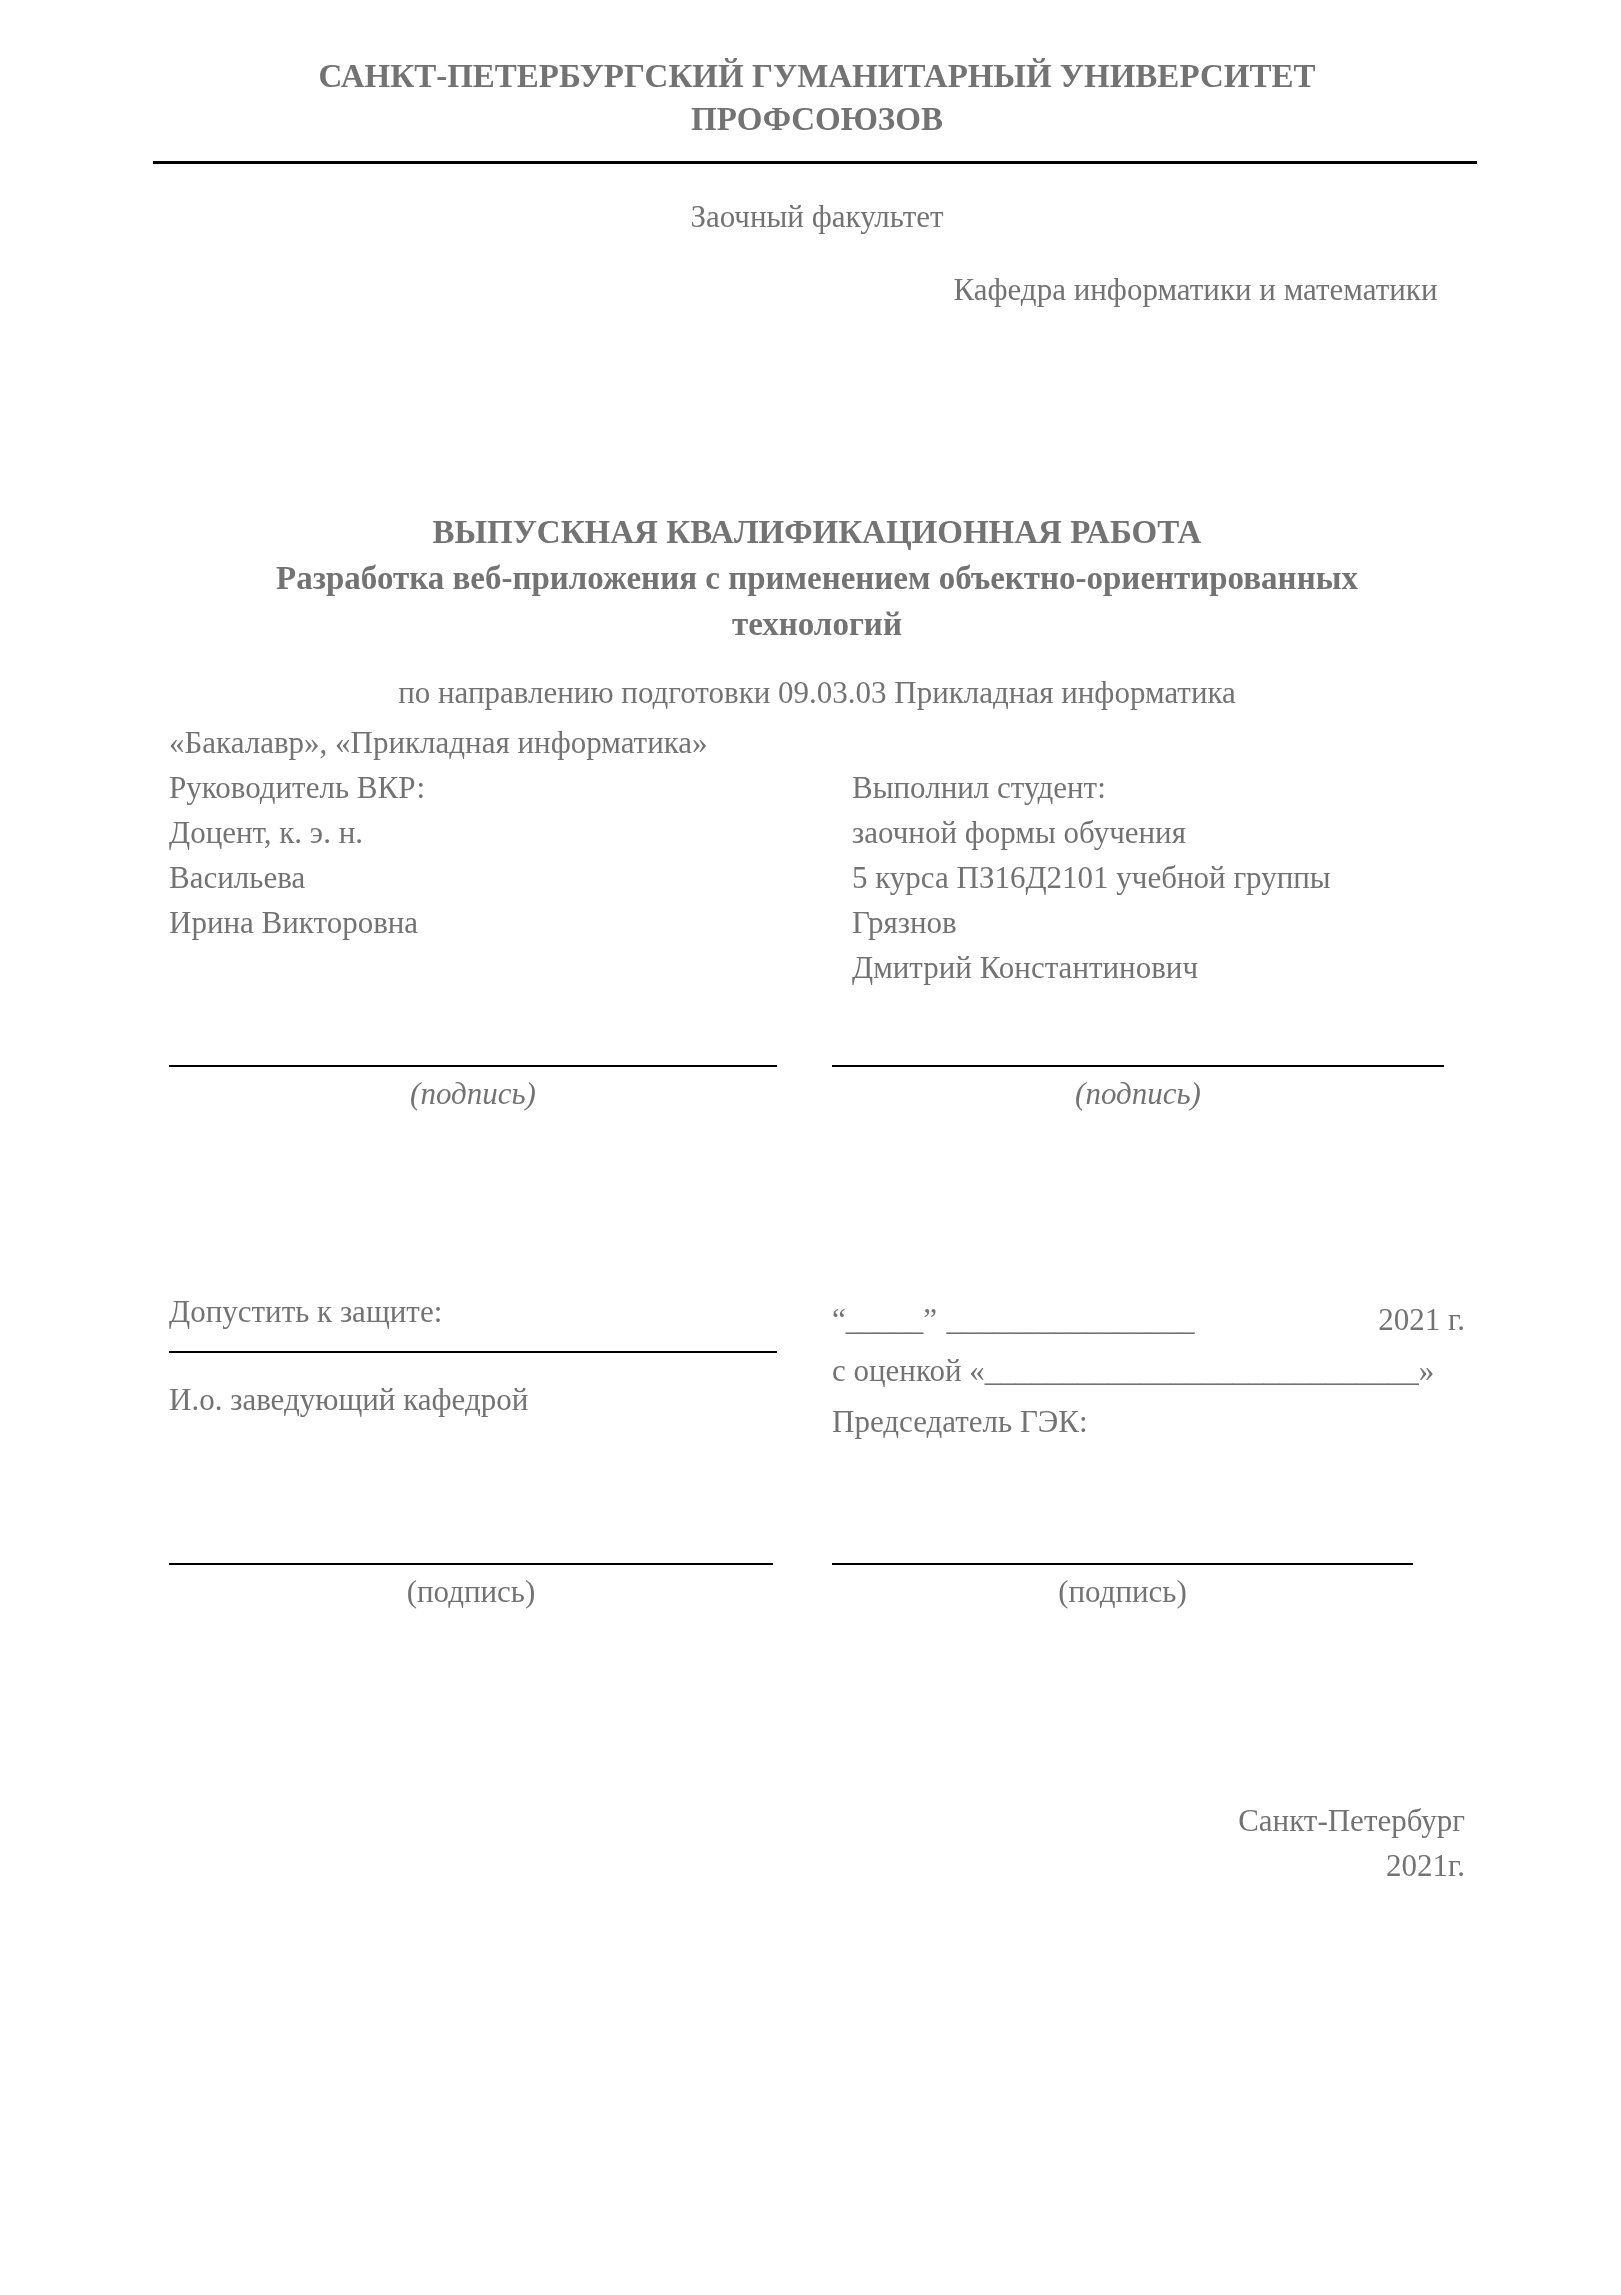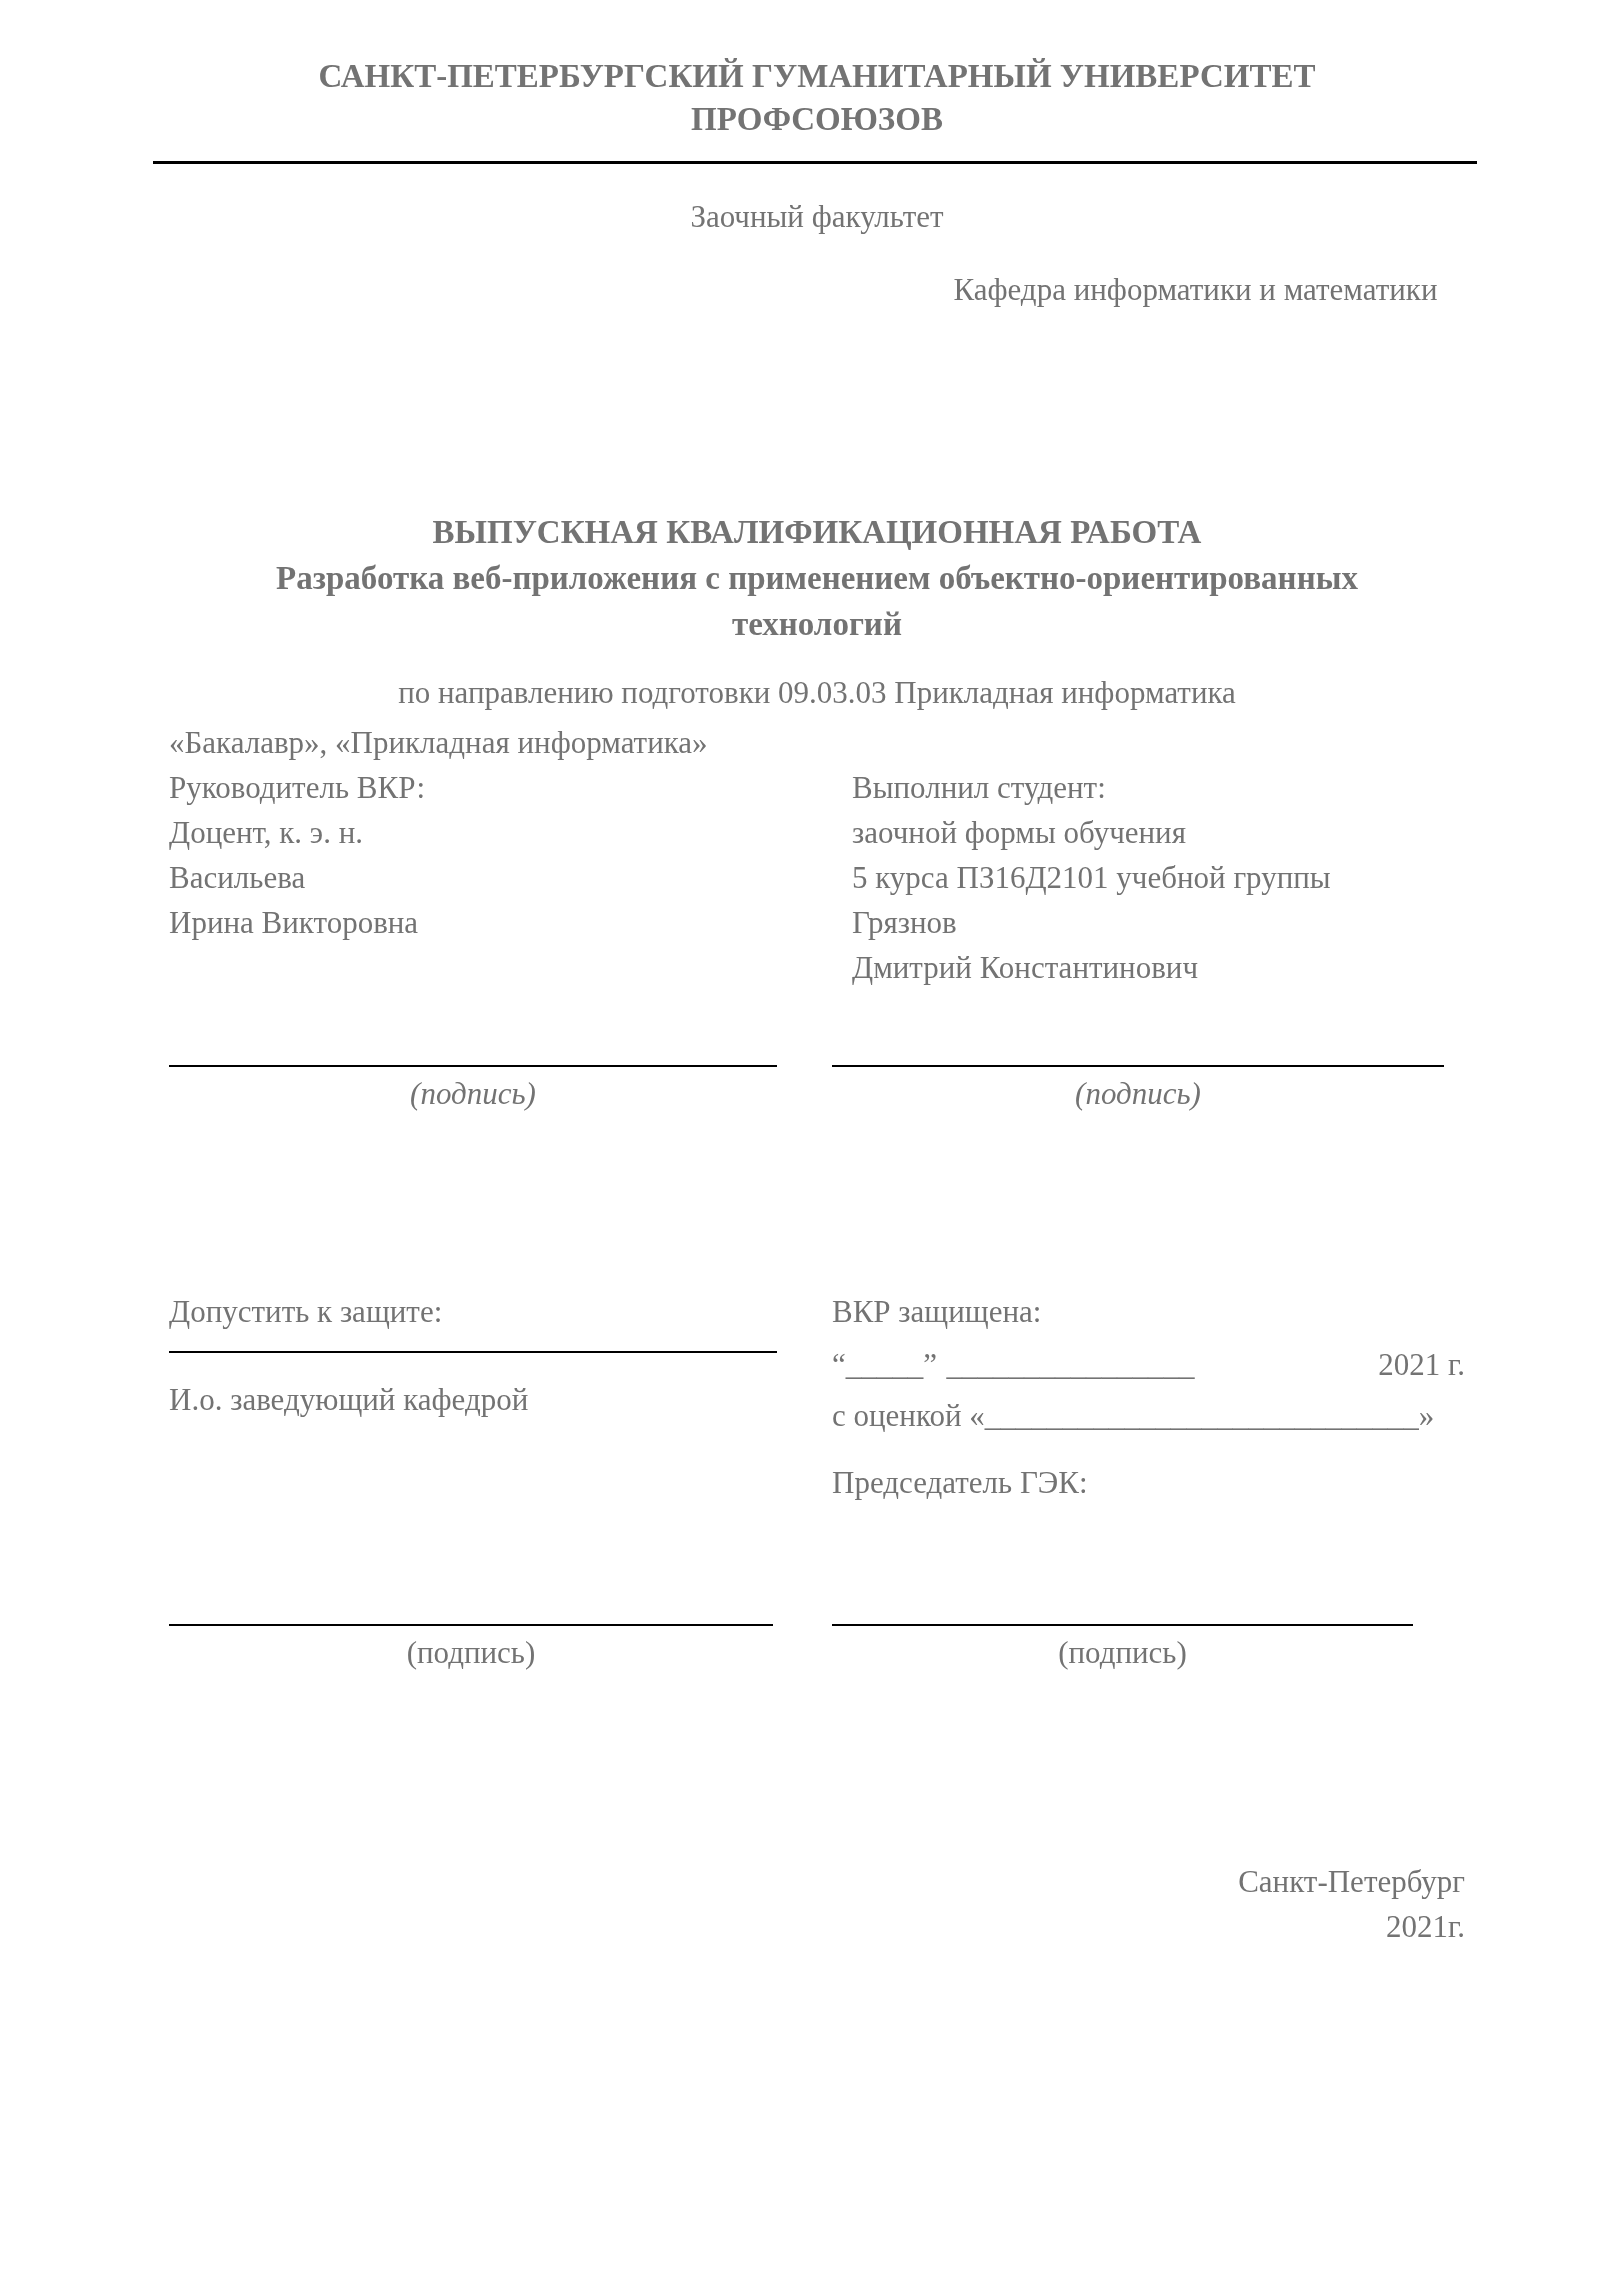--- a/index.html
+++ b/index.html
@@ -39,21 +39,21 @@
   .w775{width:608px;} .w780{width:612px;} .w770{width:604px;} .w740{width:581px;}
   .sig-label{text-align:center;margin-top:4.7px;}
   .italic{font-style:italic;}
   .cols-2{margin-top:173px;}
   .blank-line{margin-top:15.7px;height:0;border-bottom:2.4px solid #000;width:608px;}
   .role{margin-top:25px;}
   .date-line{display:flex;align-items:baseline;margin-top:7.9px;white-space:nowrap;}
   .date-blank{margin-left:9.4px;}
   .date-year{margin-left:auto;}
   .grade-line{margin-top:6.3px;white-space:nowrap;}
-  .chairman{margin-top:22px;}
+  .chairman{margin-top:6px;}
   .footer{text-align:right;margin-top:184px;line-height:1.45;}
 </style>
 </head>
 <body>
 
 <div class="page">
 
   <div class="univ">
     <div>САНКТ-ПЕТЕРБУРГСКИЙ ГУМАНИТАРНЫЙ УНИВЕРСИТЕТ</div>
     <div>ПРОФСОЮЗОВ</div>
@@ -102,21 +102,20 @@
     </div>
   </div>
 
   <div class="cols cols-2">
     <div class="col-left">
       <div class="b">Допустить к защите:</div>
       <div class="blank-line"></div>
       <div class="role">И.о. заведующий кафедрой</div>
     </div>
     <div class="col-right">
-      <div class="b">ВКР защищена:</div>
       <div class="date-line">
         <span>“_____”</span>
         <span class="date-blank">________________</span>
         <span class="date-year">2021 г.</span>
       </div>
       <div class="grade-line">с оценкой «____________________________»</div>
       <div class="chairman">Председатель ГЭК:</div>
     </div>
   </div>
 

